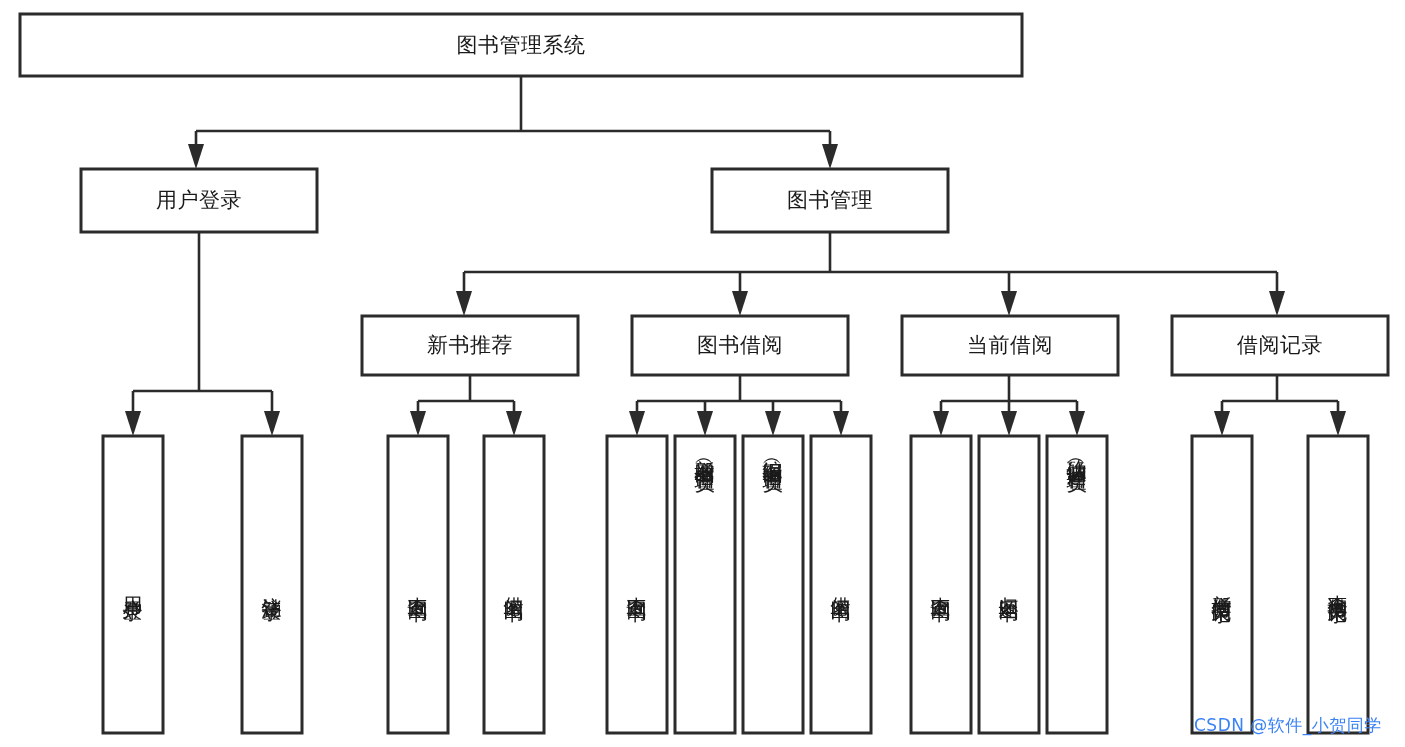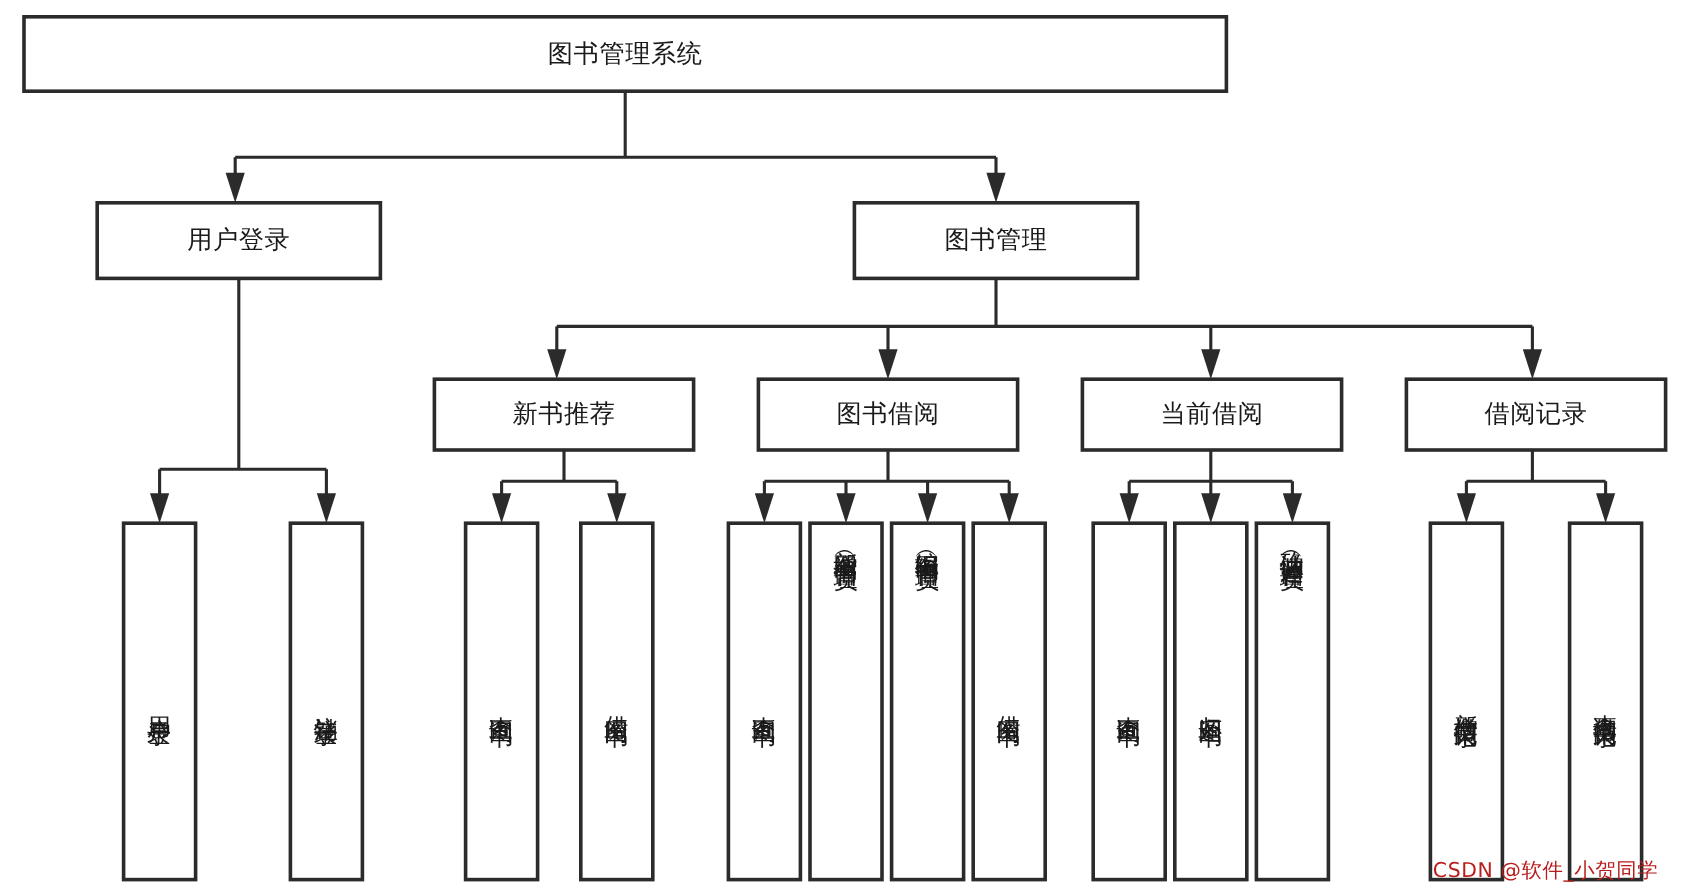--- a/index.html
+++ b/index.html
@@ -62,21 +62,21 @@
     align-items: center;
     justify-content: center;
     text-align: center;
     white-space: nowrap;
     pointer-events: none;
   }
   .watermark {
     position: absolute;
     font-family: "DejaVu Sans", "Liberation Sans", sans-serif;
     font-size: 17px;
-    color: #b91c1c;
+    color: #3b82f6;
     white-space: nowrap;
     letter-spacing: 0.5px;
   }
 </style>
 </head>
 <body>
 
 <div id="diagram-root">
 
   <svg class="canvas" viewBox="0 0 1405 747">

